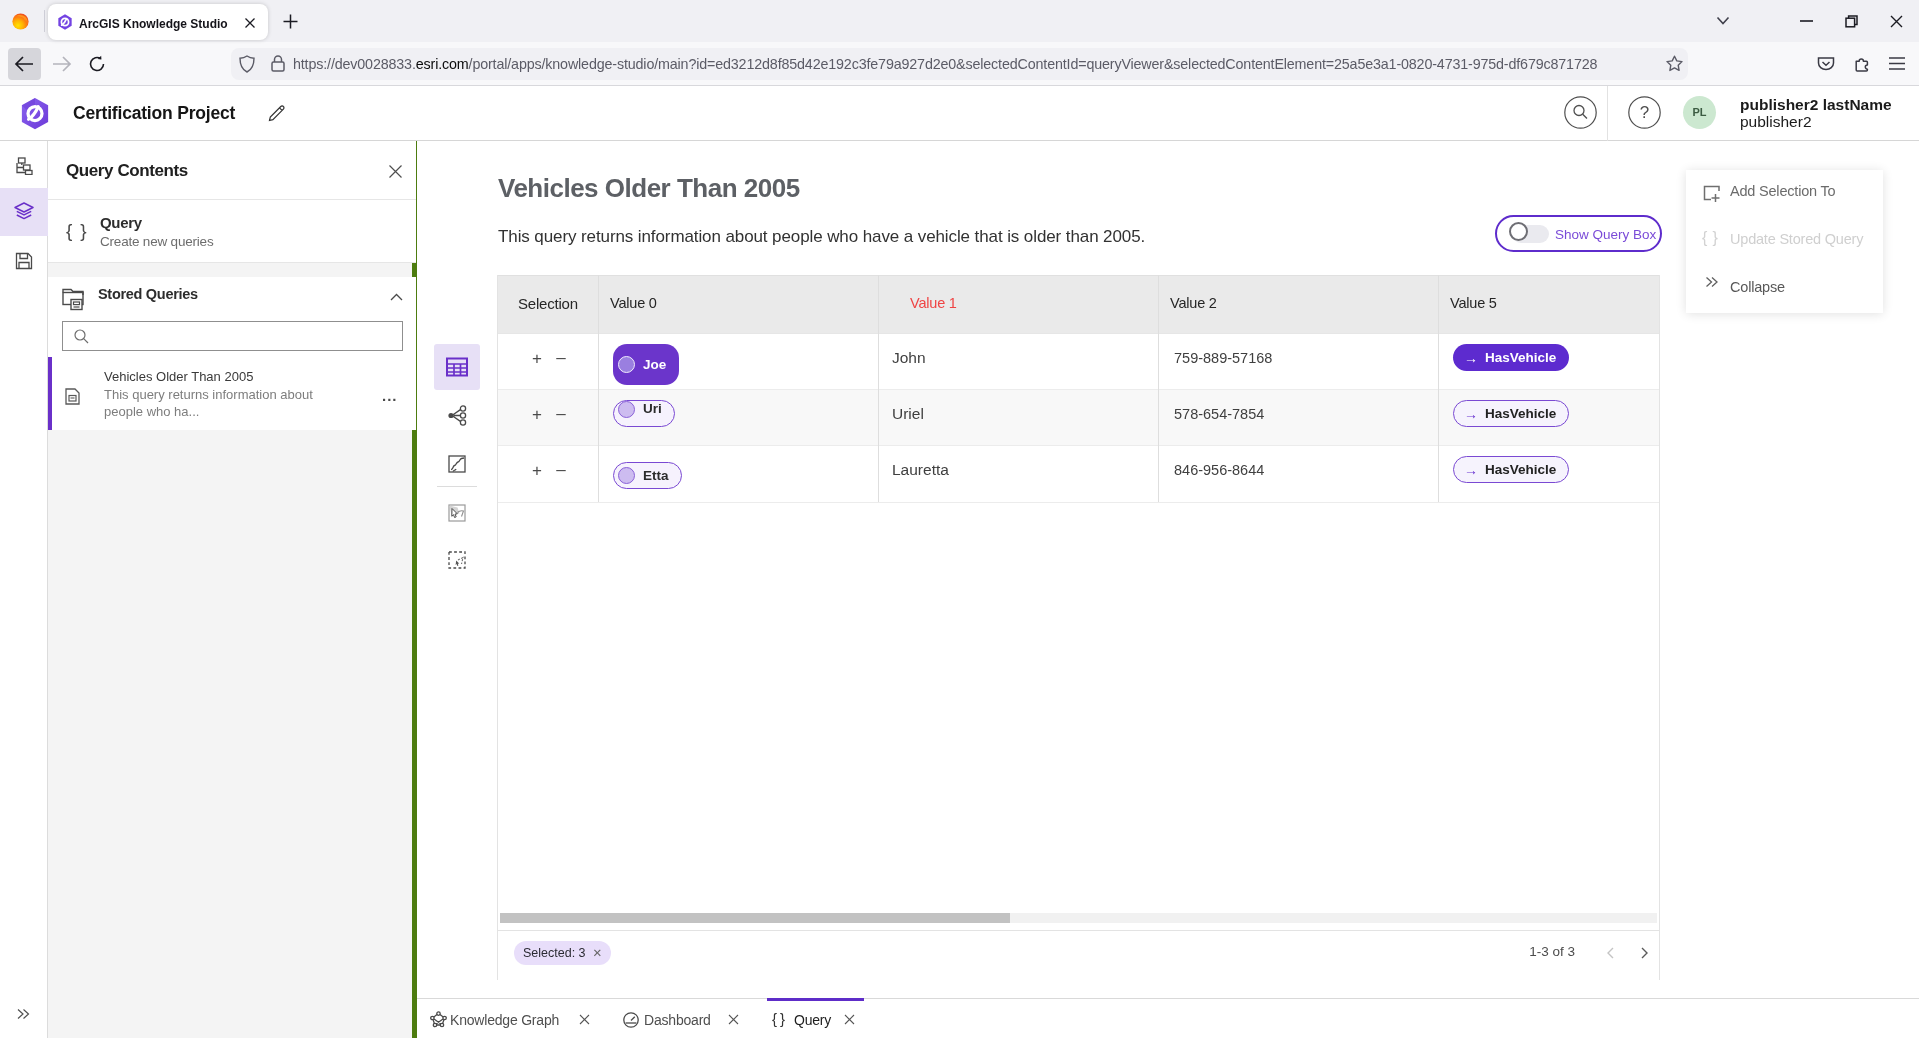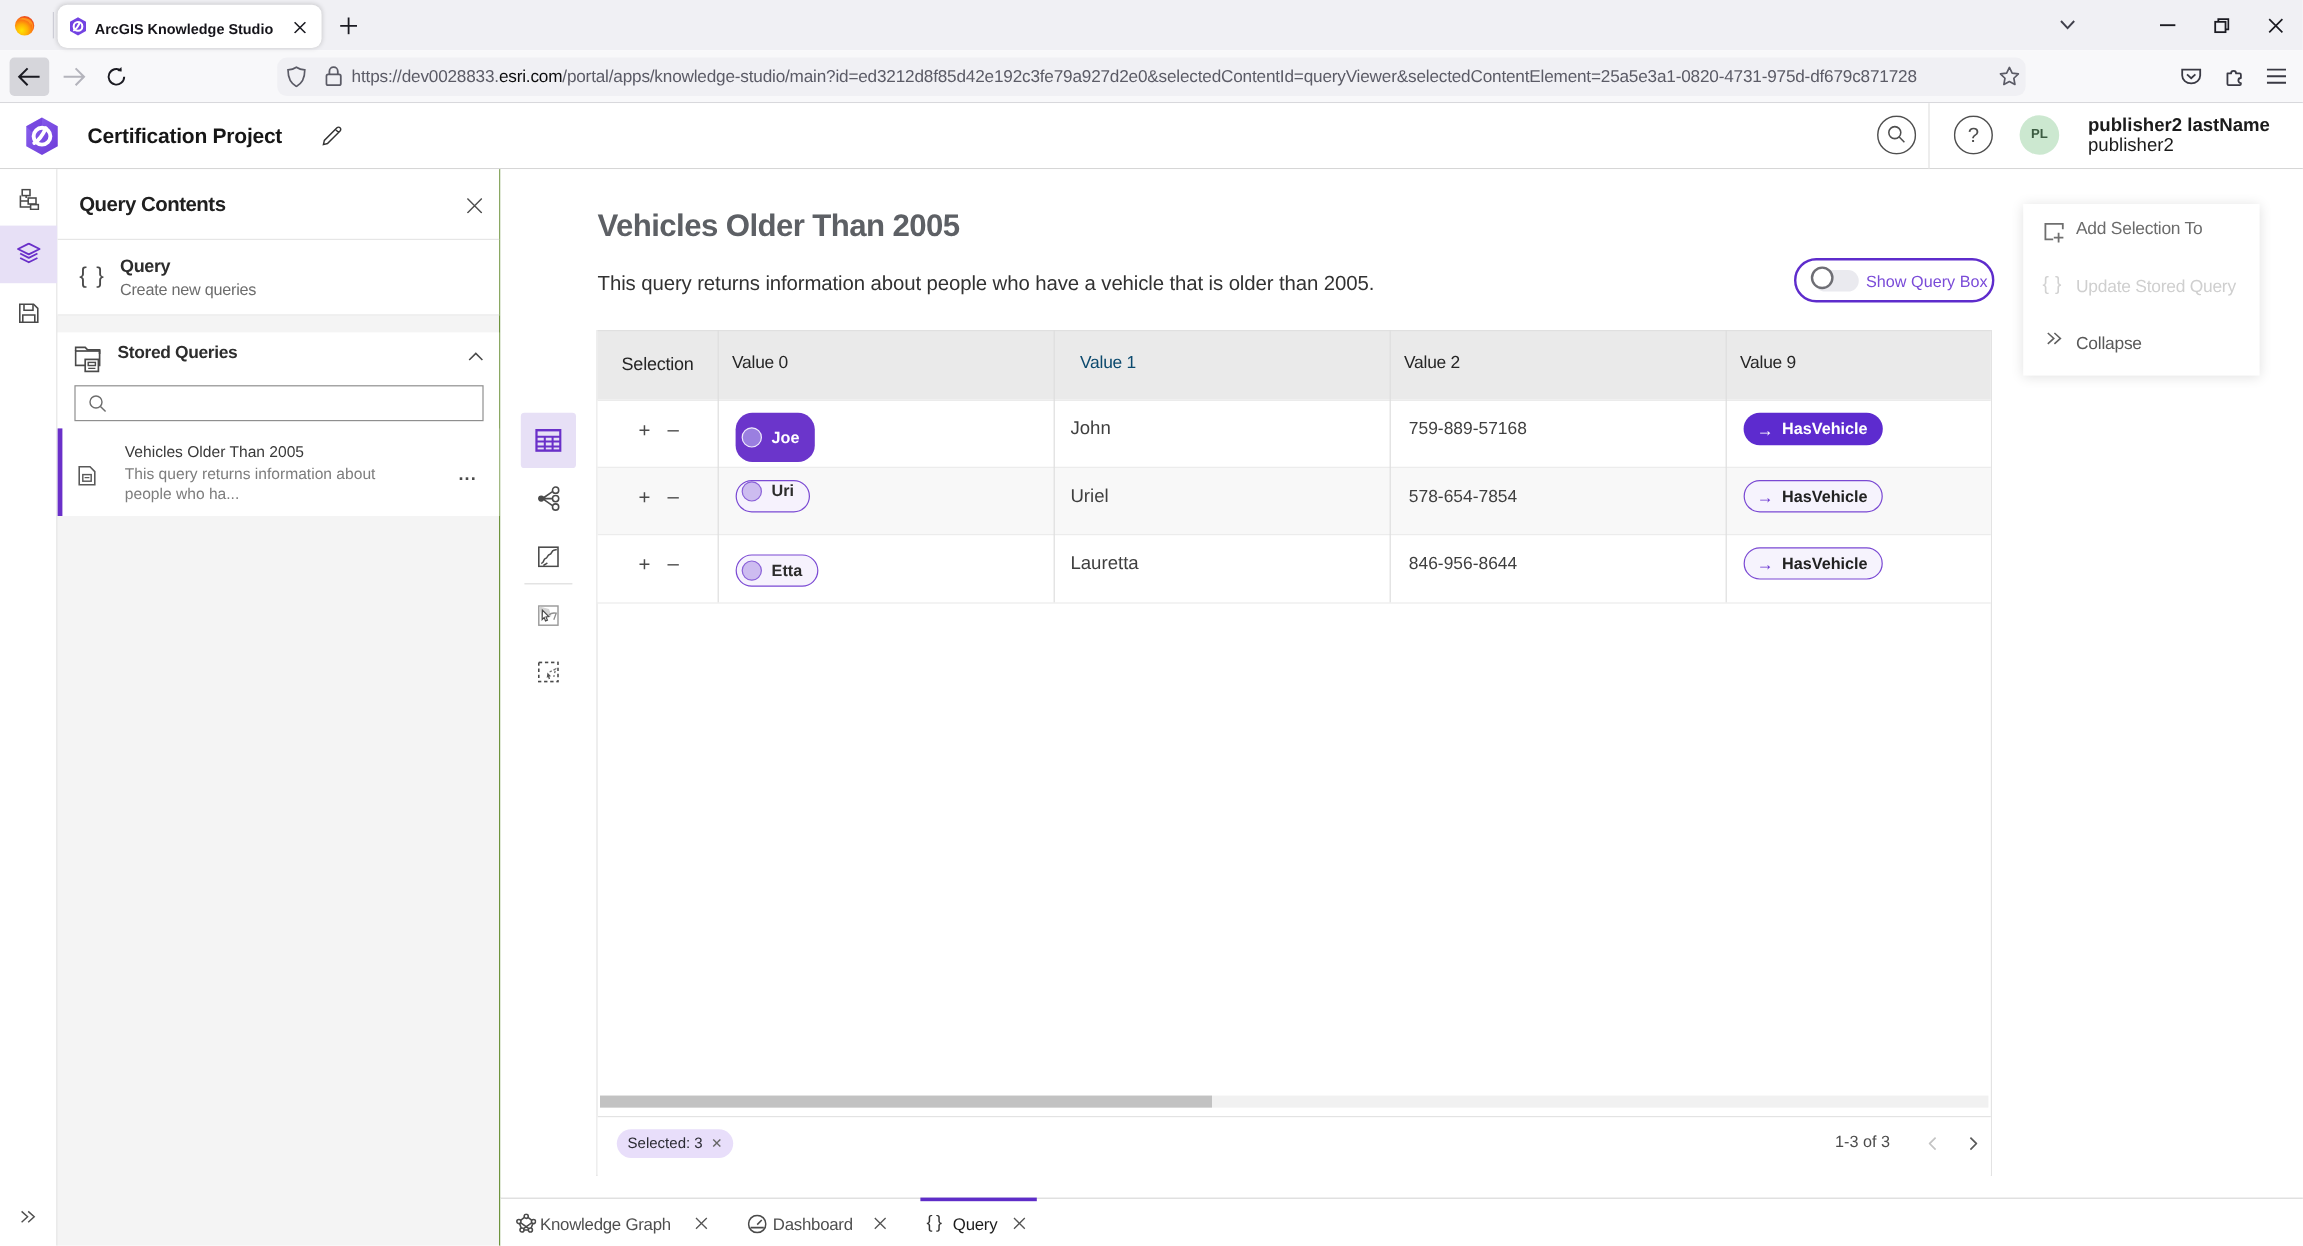--- a/index.html
+++ b/index.html
@@ -7,21 +7,21 @@
 .abs { position:absolute; }
 
 #tabbar { position:absolute; left:0; top:0; width:1919px; height:42px; background:#f0f0f4; }
 #toolbar { position:absolute; left:0; top:42px; width:1919px; height:44px; background:#f8f8fa; border-bottom:1px solid #d8d8dc; }
 #tab { position:absolute; left:48px; top:4px; width:220px; height:36px; background:#fff; border-radius:8px; box-shadow:0 0 4px rgba(0,0,0,.18); }
 #urlfield { position:absolute; left:231px; top:48px; width:1457px; height:32px; background:#f0f0f4; border-radius:8px; }
 
 #appheader { position:absolute; left:0; top:86px; width:1919px; height:55px; background:#fff; border-bottom:1px solid #d6d6d6; }
 
 #rail { position:absolute; left:0; top:141px; width:48px; height:897px; background:#fff; border-right:1px solid #dcdcdc; }
-#panel { position:absolute; left:48px; top:141px; width:369px; height:897px; background:#f4f4f4; border-right:1px solid #4d7c0f; }
+#panel { position:absolute; left:48px; top:141px; width:369px; height:897px; background:#f4f4f4; border-right:5px solid #4d7c0f; }
 #main { position:absolute; left:417px; top:141px; width:1502px; height:857px; background:#fff; }
 #tabstrip { position:absolute; left:417px; top:998px; width:1502px; height:40px; background:#fff; border-top:1px solid #d9d9d9; }
 .ico { stroke:#4a4a4a; fill:none; stroke-width:1.3; }
 </style>
 </head>
 <body>
 <div id="tabbar">
 
   <svg class="abs" style="left:12px;top:13px" width="17" height="17" viewBox="0 0 17 17">
     <defs>
@@ -237,23 +237,23 @@
   <svg class="abs" style="left:31px;top:410px" width="18" height="18" viewBox="0 0 18 18">
       <rect x="1" y="1" width="16" height="16" class="ico" stroke-width="1.4" stroke-dasharray="2.8 2.3"></rect>
       <path d="M10 9 L15 6.5 L13.5 13" fill="none" stroke="#6f6f6f" stroke-width="1.1" stroke-dasharray="2 1.6"></path>
       <path d="M8.2 9.5 L11.2 12.5 L9.8 12.8 L10.4 14.6 L9.3 15 L8.7 13.1 L7.6 14 Z" fill="#555"></path>
     </svg>
 
   <div class="abs" style="left:80px;top:134px;width:1163px;height:705px;border-left:1px solid #e3e3e3;border-right:1px solid #e3e3e3;border-bottom:1px solid #e3e3e3">
     <div class="abs" style="left:0;top:0;width:1161px;height:58px;background:#eaeaea;border-top:1px solid #e0e0e0"></div>
     <div class="abs" style="left:20px;top:20px;font-size:15px;color:#262626;letter-spacing:-0.2px">Selection</div>
     <div class="abs" style="left:112px;top:20px;font-size:14.5px;color:#262626;letter-spacing:-0.2px">Value 0</div>
-    <div class="abs" style="left:402px;top:20px;font-size:14.5px;color:#0c4a6e;letter-spacing:-0.2px">Value 1</div>
+    <div class="abs" style="left:412px;top:20px;font-size:14.5px;color:#ef4444;letter-spacing:-0.2px">Value 1</div>
     <div class="abs" style="left:672px;top:20px;font-size:14.5px;color:#262626;letter-spacing:-0.2px">Value 2</div>
-    <div class="abs" style="left:952px;top:20px;font-size:14.5px;color:#262626;letter-spacing:-0.2px">Value 9</div>
+    <div class="abs" style="left:952px;top:20px;font-size:14.5px;color:#262626;letter-spacing:-0.2px">Value 5</div>
 
     <div class="abs" style="left:0;top:58px;width:1161px;height:56px;background:#fff"></div>
     <div class="abs" style="left:0;top:114px;width:1161px;height:56px;background:#f8f8f8"></div>
     <div class="abs" style="left:0;top:170px;width:1161px;height:57px;background:#fff"></div>
     <div class="abs" style="left:0;top:58px;width:1161px;height:1px;background:#e6e6e6"></div>
     <div class="abs" style="left:0;top:114px;width:1161px;height:1px;background:#ececec"></div>
     <div class="abs" style="left:0;top:170px;width:1161px;height:1px;background:#ececec"></div>
     <div class="abs" style="left:0;top:227px;width:1161px;height:1px;background:#ececec"></div>
 
     <div class="abs" style="left:100px;top:0;width:1px;height:227px;background:#dedede"></div>

